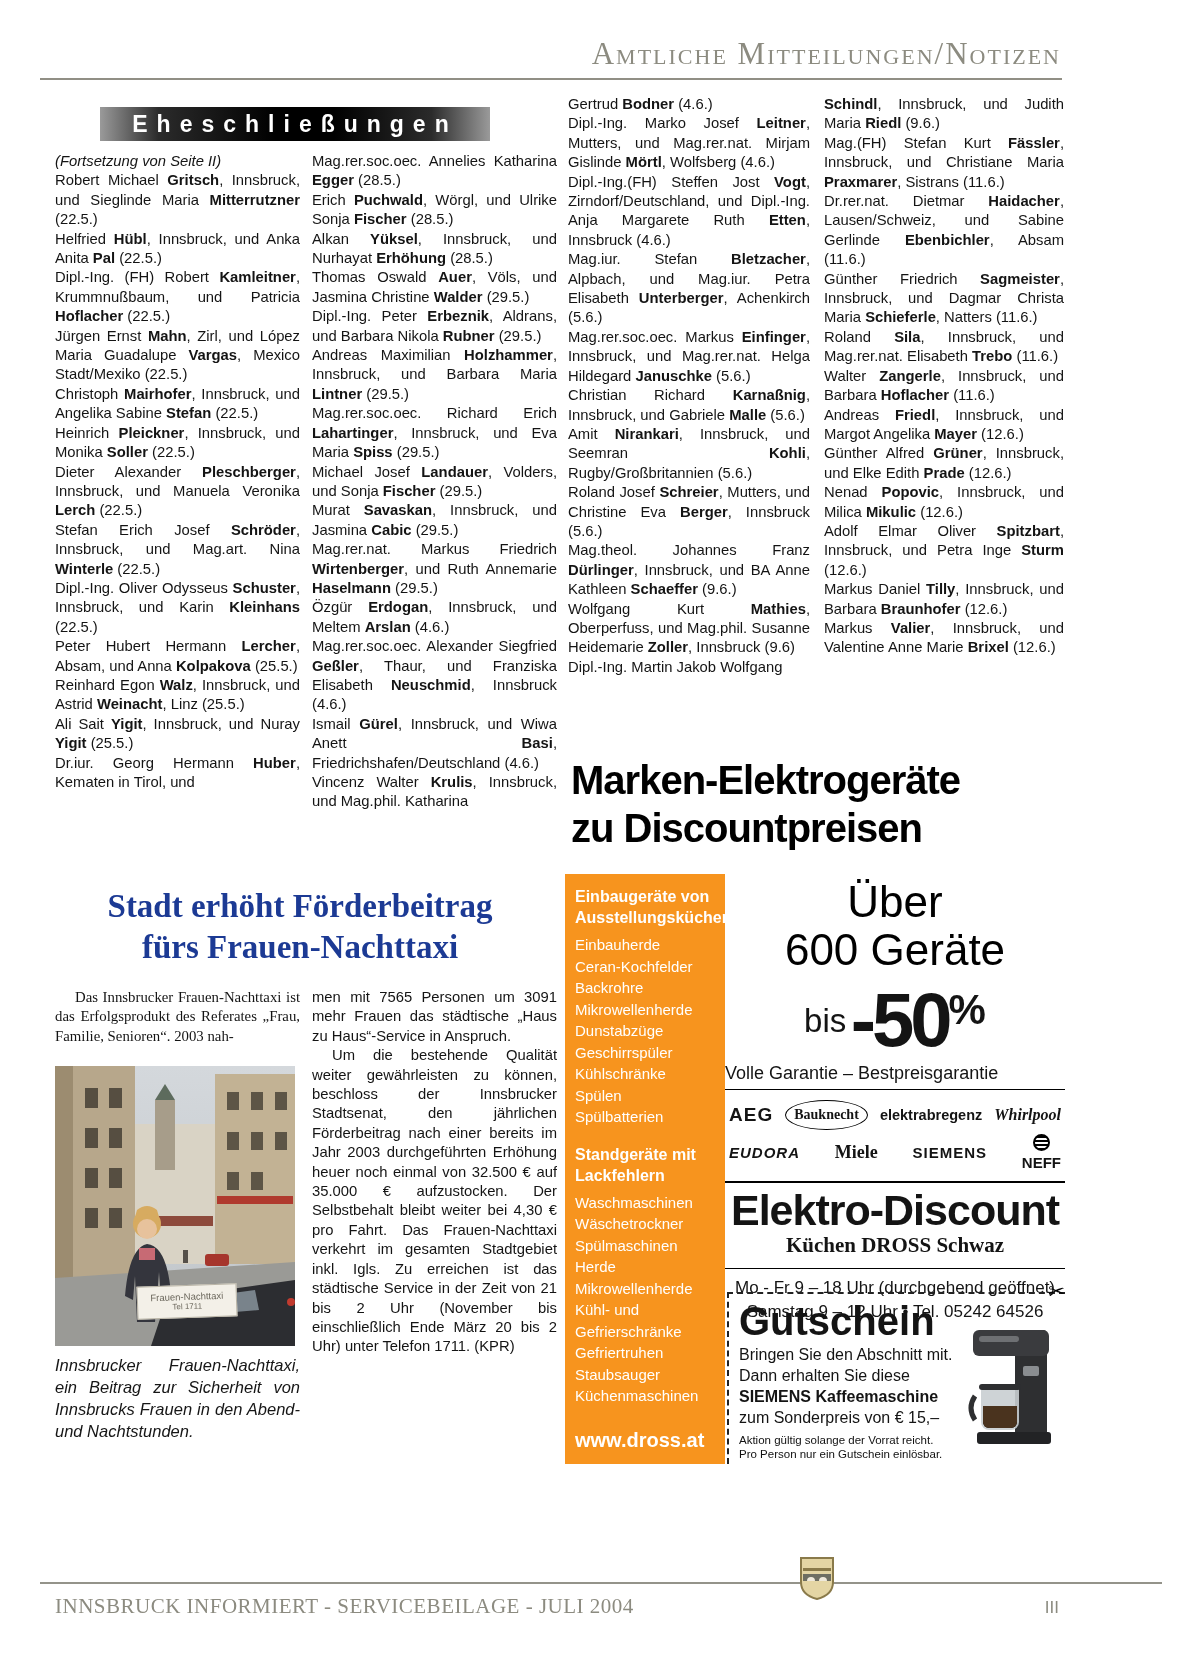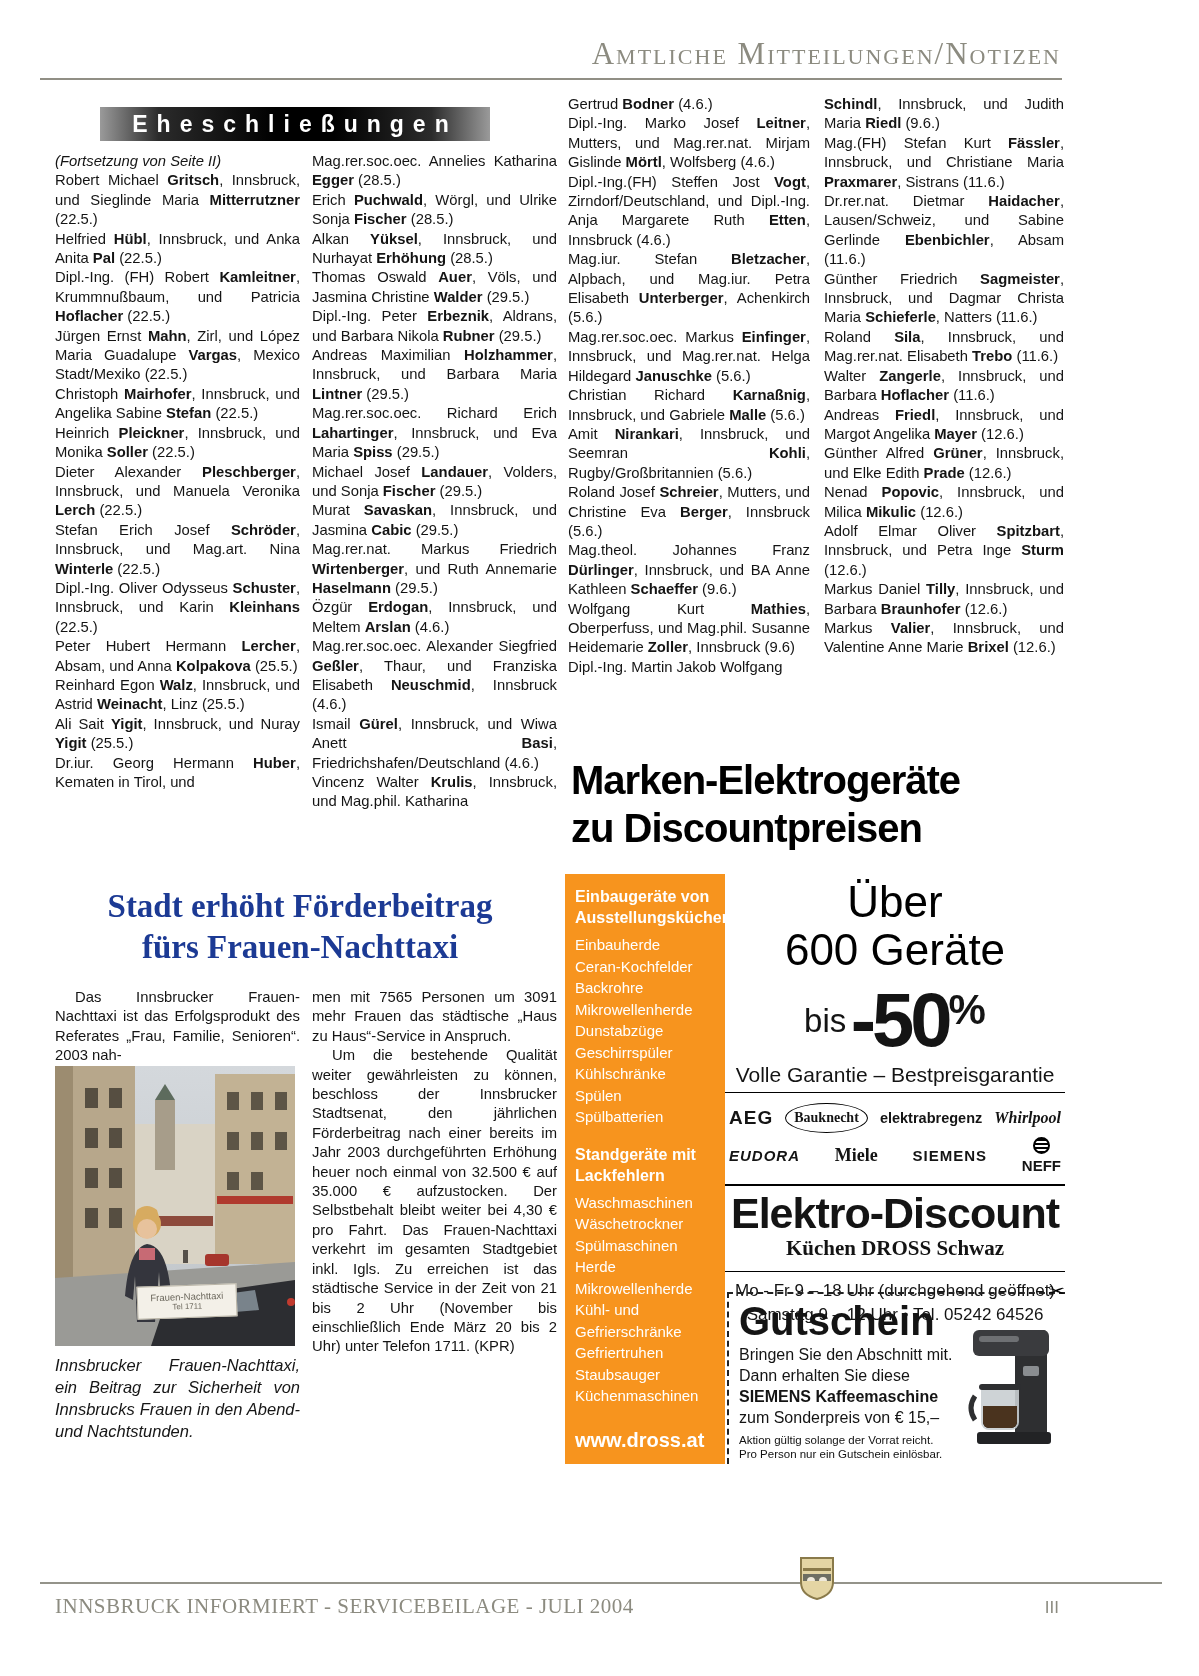--- a/index.html
+++ b/index.html
@@ -20,21 +20,21 @@
   .col p{margin:0;}
   .col1{left:55px;top:152px;max-height:732px;overflow:hidden;}
   .col2{left:312px;top:152px;max-height:732px;overflow:hidden;}
   .col3{left:568px;top:95px;width:242px;max-height:652px;overflow:hidden;}
   .col4{left:824px;top:95px;width:240px;max-height:652px;overflow:hidden;}
   .note{font-style:italic;}
 
   
   .article-title{position:absolute;left:40px;top:886px;width:520px;text-align:center;
         color:#1c3a94;font-family:"Liberation Serif",serif;font-weight:bold;font-size:33px;line-height:41px;}
-  .artA{left:55px;top:988px;}
+  .artA{left:55px;top:988px;font-family:Liberation Serif, serif;}
   .artB{left:312px;top:988px;width:245px;max-height:470px;overflow:hidden;}
   .para{margin:0;}
   .indent{text-indent:20px;}
   .photo{position:absolute;left:55px;top:1066px;width:240px;height:280px;overflow:hidden;}
   .photo svg{display:block;}
   .photo-sign{position:absolute;left:82px;bottom:28px;width:92px;background:#f3f0e8;border:1px solid #b9b4a6;
         padding:5px 3px;text-align:center;color:#6b675c;transform:rotate(-2deg);}
   .photo-sign .s1{font-size:9.5px;line-height:11px;}
   .photo-sign .s2{font-size:8px;line-height:10px;}
   .caption{position:absolute;left:55px;top:1354px;width:245px;font-style:italic;
@@ -48,21 +48,21 @@
   .o-title{font-weight:bold;font-size:16px;line-height:21px;margin:0 0 6px 0;}
   .o-title2{margin-top:16px;}
   .o-list p{margin:0;font-size:15px;line-height:21.5px;font-weight:normal;}
   .o-web{position:absolute;bottom:12px;left:10px;font-weight:bold;font-size:20px;}
   .ad-right{position:absolute;left:160px;top:124px;right:0;bottom:0;}
   .uber{text-align:center;font-size:44px;line-height:48px;margin-top:4px;color:#000;}
   .bis{text-align:center;margin-top:2px;white-space:nowrap;}
   .bis-word{font-size:33px;font-weight:normal;vertical-align:14px;}
   .bis-num{font-size:76px;font-weight:bold;letter-spacing:-4px;text-align:right;}
   .bis-pct{font-size:42px;font-weight:bold;vertical-align:22px;}
-  .garantie{text-align:center;font-size:21px;margin-top:0;padding-bottom:5px;border-bottom:1.5px solid #000;}
+  .garantie{font-size:18px;margin-top:0;padding-bottom:5px;border-bottom:1.5px solid #000;}
   .brands{padding:6px 2px 6px 2px;border-bottom:2.5px solid #000;}
   .brand-row{display:flex;justify-content:space-between;align-items:center;margin:4px 2px;}
   .b-aeg{font-weight:bold;font-size:19px;letter-spacing:1px;}
   .b-bauknecht{font-family:"Liberation Serif",serif;font-weight:bold;font-size:14px;
         border:1.5px solid #000;border-radius:50%;padding:6px 8px;}
   .b-eb{font-weight:bold;font-size:14.5px;}
   .b-whirlpool{font-family:"Liberation Serif",serif;font-style:italic;font-weight:bold;font-size:16px;}
   .b-eudora{font-style:italic;font-weight:bold;font-size:15px;letter-spacing:1px;}
   .b-miele{font-family:"Liberation Serif",serif;font-weight:bold;font-size:18px;}
   .b-siemens{font-weight:bold;font-size:15px;letter-spacing:1px;}

